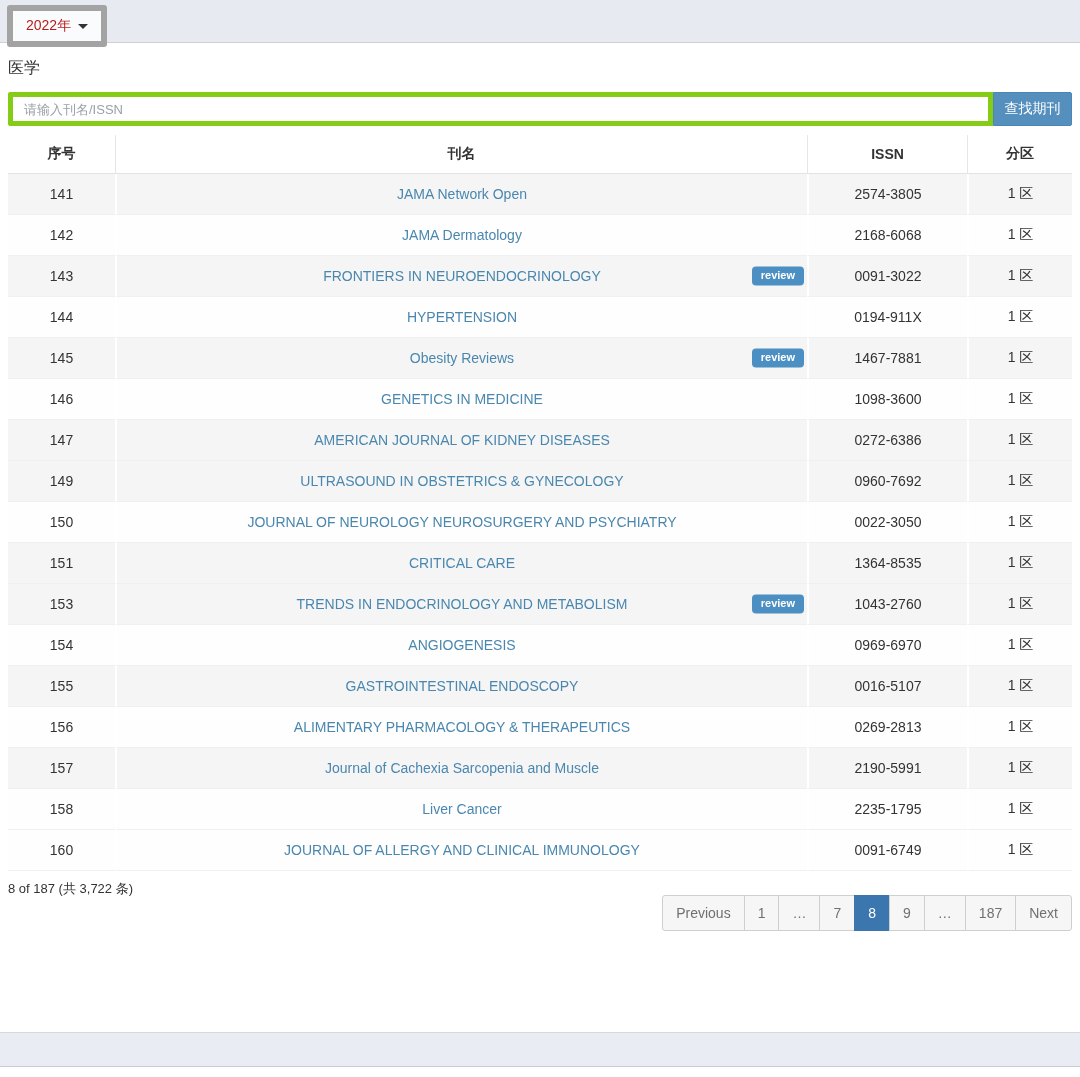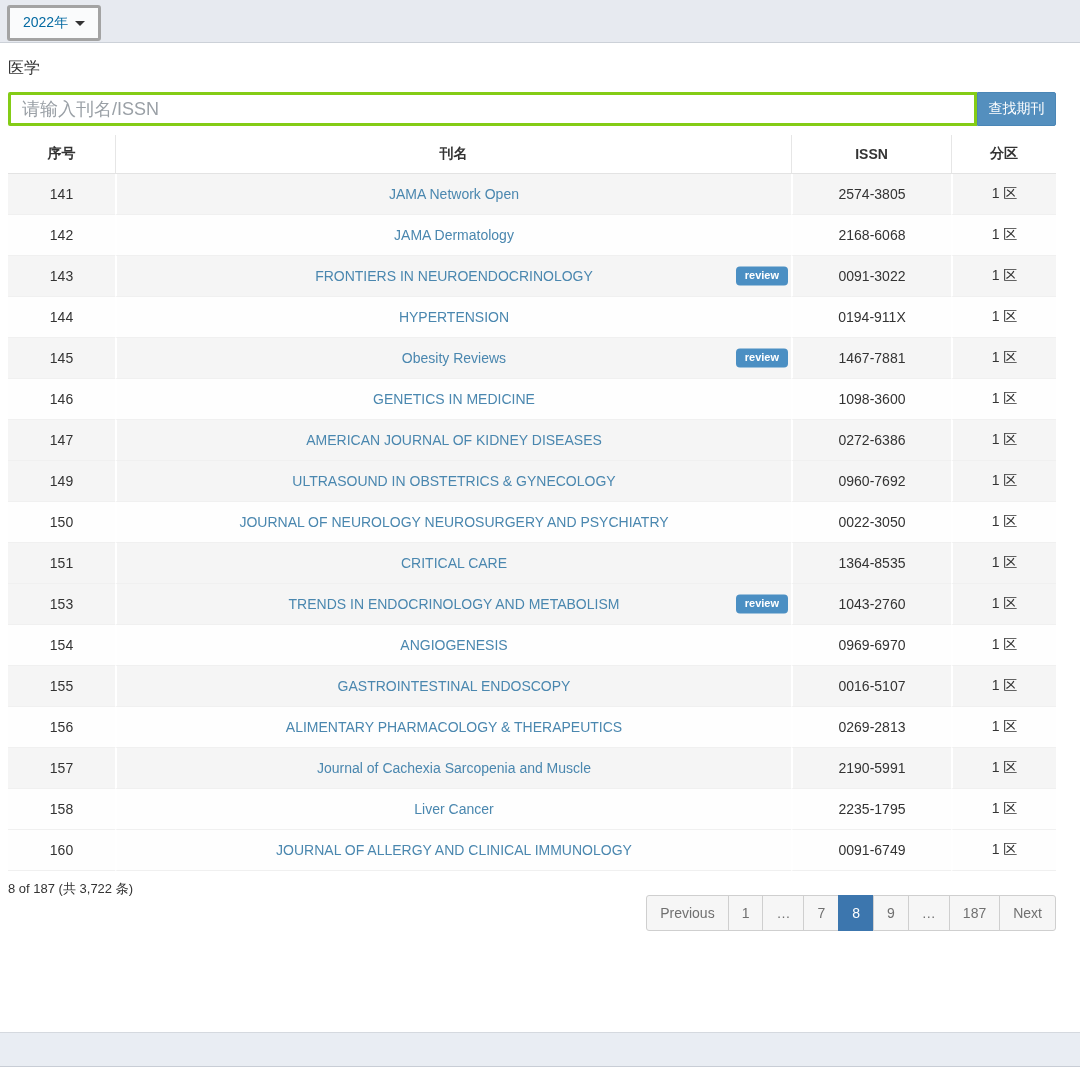--- a/index.html
+++ b/index.html
@@ -2,31 +2,31 @@
 <html><head>
 <meta charset="utf-8">
 <style>
   * { margin:0; padding:0; box-sizing:border-box; }
   html,body { background:#fff; }
   body { font-family:"Liberation Sans","DejaVu Sans",sans-serif; color:#333; }
   .page { position:relative; width:1080px; height:1077px; background:#fff; overflow:hidden; }
 
   
   .topbar { height:43px; background:#e7eaf0; border-bottom:1px solid #ccd1d8; padding:5px 0 0 7px; }
-  .year-btn { display:inline-flex; align-items:center; gap:7px; background:#fafbfc; border:3px solid #a3a3a3;
-    border-radius:3px; padding:6px 13px; font-size:14px; color:#0369a1; cursor:pointer; }
+  .year-btn { display:inline-flex; align-items:center; gap:7px; background:#fafbfc; border:6px solid #a3a3a3;
+    border-radius:3px; padding:6px 13px; font-size:14px; color:#b91c1c; cursor:pointer; }
   .caret { width:0; height:0; border-left:5px solid transparent; border-right:5px solid transparent;
     border-top:5px solid #333; display:inline-block; }
 
-  .content { padding:0 24px 0 8px; }
+  .content { padding:0 8px 0 8px; }
   .title { font-size:16px; color:#333; padding:15px 0 13px 0; font-weight:normal; }
 
   
   .search-row { display:flex; height:34px; margin-bottom:9px; }
-  .search-input { flex:1; border:3px solid #84cc16; border-radius:2px 0 0 2px; padding:0 11px; font-size:18px;
+  .search-input { flex:1; border:5px solid #84cc16; border-radius:2px 0 0 2px; padding:0 11px; font-size:13px;
     color:#333; outline:none; font-family:inherit; }
   .search-input::placeholder { color:#9aa0a6; }
   .search-btn { width:79px; background:#548fbe; color:#fff; border:1px solid #4a86b6; font-size:14px;
     cursor:pointer; border-radius:0 2px 2px 0; font-family:inherit; }
 
   
   table { width:100%; border-collapse:separate; border-spacing:0; font-size:14px; table-layout:fixed; }
   thead th { font-weight:bold; text-align:center; padding:10px 4px; background:#fff;
     border-left:1px solid #e6e6e6; border-bottom:1px solid #e3e3e3; }
   thead th:first-child { border-left:none; }

